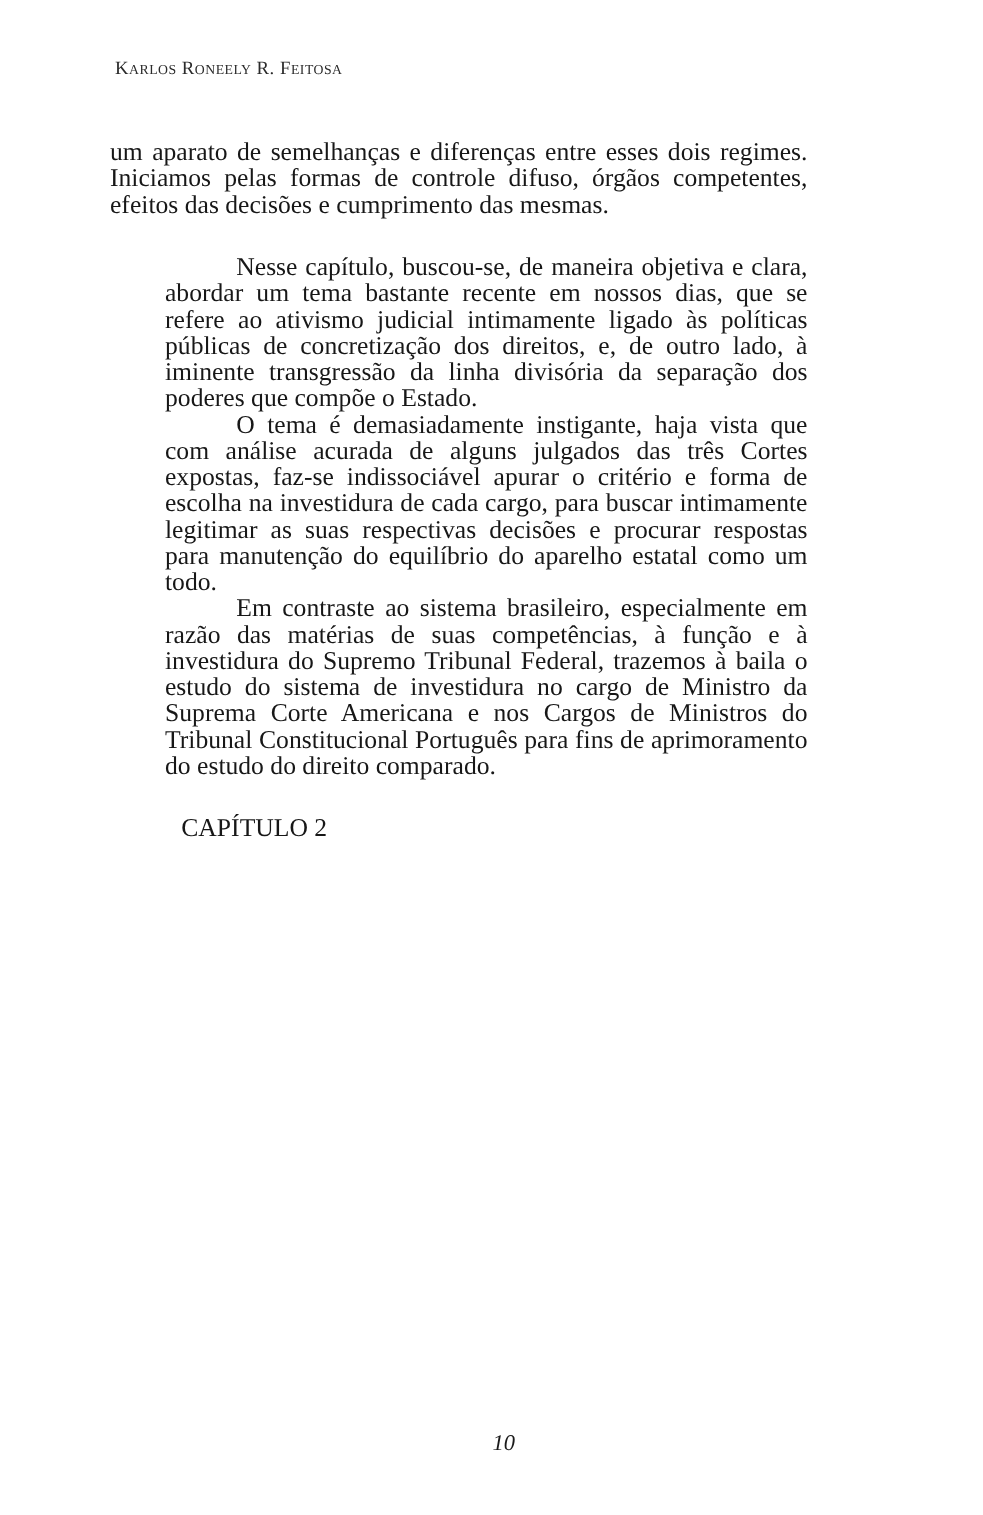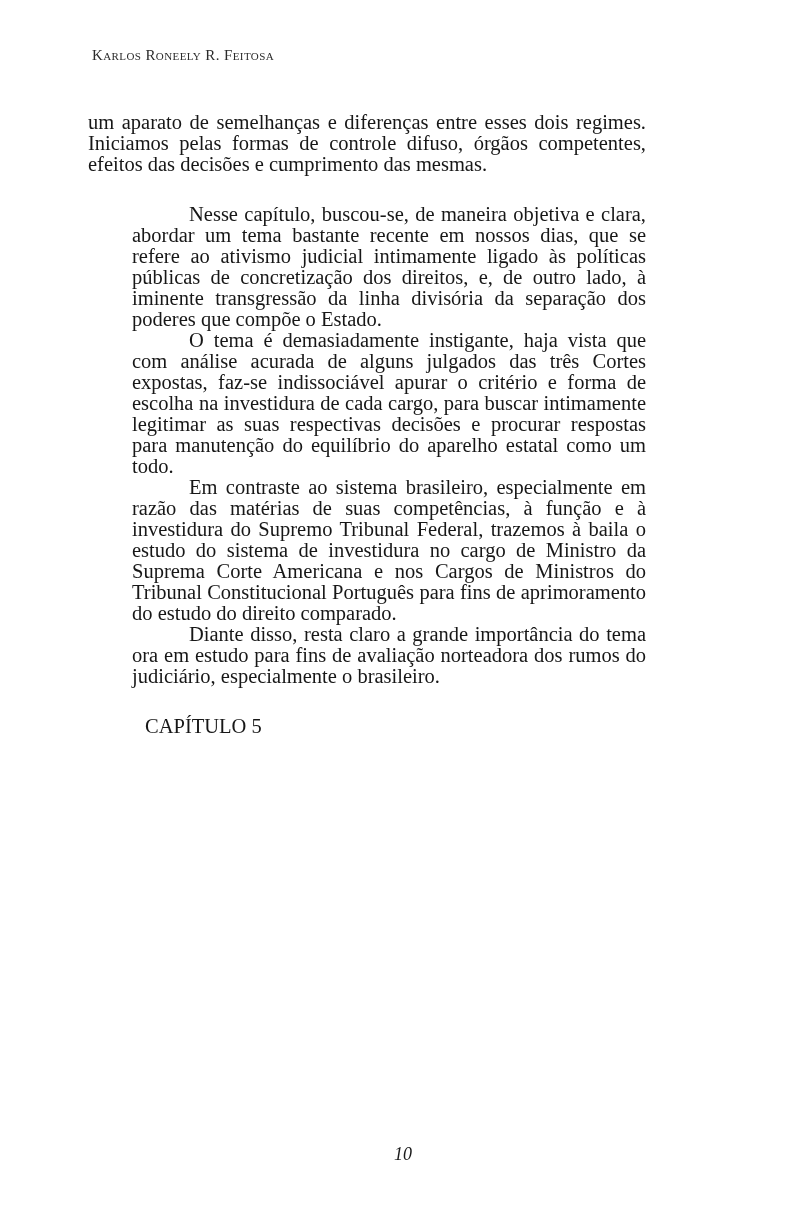--- a/index.html
+++ b/index.html
@@ -107,24 +107,23 @@
 
     <div class="chapter-gap"></div>
 
 
     <p class="para">Nesse capítulo, buscou-se, de maneira objetiva e clara, abordar um tema bastante recente em nossos dias, que se refere ao ativismo judicial intimamente ligado às políticas públicas de concretização dos direitos, e, de outro lado, à iminente transgressão da linha divisória da separação dos poderes que compõe o Estado.</p>
 
     <p class="para">O tema é demasiadamente instigante, haja vista que com análise acurada de alguns julgados das três Cortes expostas, faz-se indissociável apurar o critério e forma de escolha na investidura de cada cargo, para buscar intimamente legitimar as suas respectivas decisões e procurar respostas para manutenção do equilíbrio do aparelho estatal como um todo.</p>
 
     <p class="para">Em contraste ao sistema brasileiro, especialmente em razão das matérias de suas competências, à função e à investidura do Supremo Tribunal Federal, trazemos à baila o estudo do sistema de investidura no cargo de Ministro da Suprema Corte Americana e nos Cargos de Ministros do Tribunal Constitucional Português para fins de aprimoramento do estudo do direito comparado.</p>
 
-    <p class="para">Diante disso, resta claro a grande importância do tema ora em estudo para fins de avaliação norteadora dos rumos do judiciário, especialmente o brasileiro.</p>
 
     <div class="chapter-gap"></div>
 
-    <p class="chapter">CAPÍTULO 5</p>
+    <p class="chapter">CAPÍTULO 2</p>
 
 
   </div>
 
   <div class="folio">10</div>
 
 </div>
 
 </body></html>

